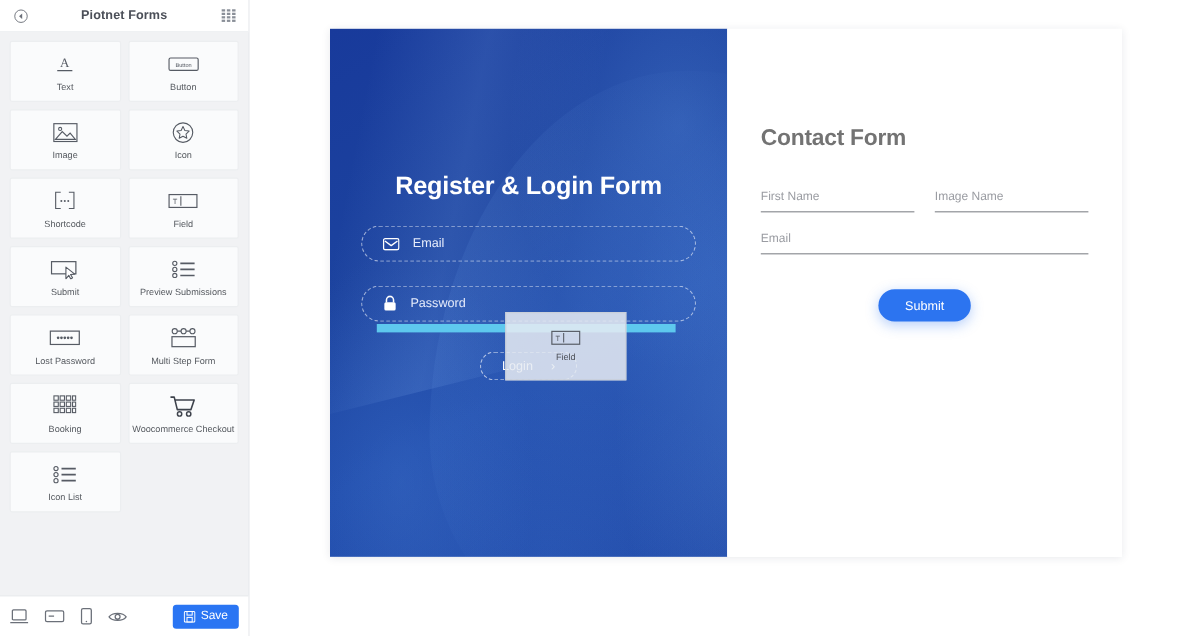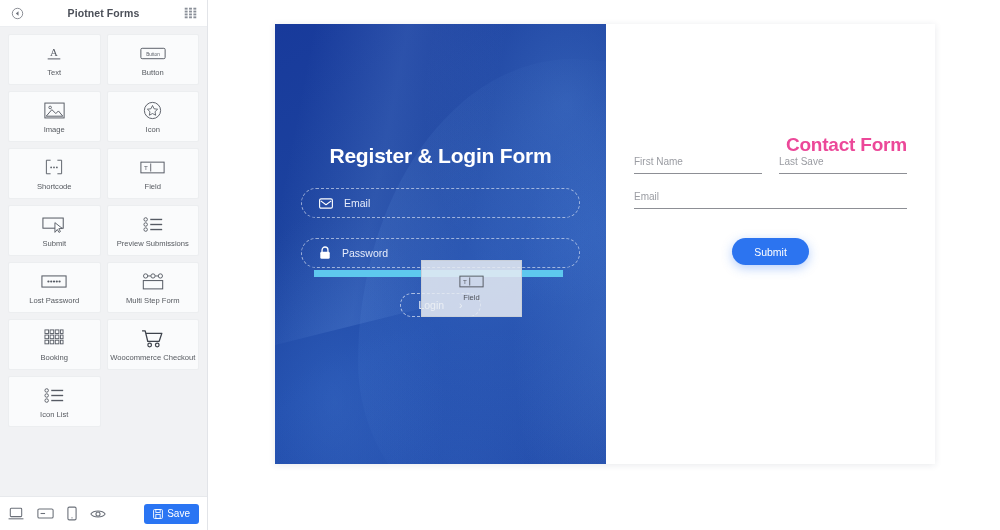--- a/index.html
+++ b/index.html
@@ -173,25 +173,25 @@
   .drag-ghost .dg-label { font-size: 7.6px; color: #4e525a; }
 
   
   .white-half {
     width: 329px; height: 440px;
     background: #ffffff;
     position: relative;
     padding: 0 28px;
   }
   .cf-title {
-    text-align: right; color: #ec4899;
+    text-align: left; color: #737373;
     font-size: 19px; font-weight: bold;
-    margin-top: 110px; letter-spacing: -.2px;
-  }
-  .cf-row { display: flex; gap: 17px; }
+    margin-top: 81px; letter-spacing: -.2px;
+  }
+  .cf-row { display: flex; gap: 17px; margin-top: 32px; }
   .cf-field { flex: 1; position: relative; }
   .cf-field .cf-ph {
     font-size: 10px; color: #9a9ca2;
     padding-bottom: 6px;
   }
   .cf-underline { height: 1px; background: #8d8f95; }
   .cf-field.full { width: 100%; }
   .cf-block { margin-top: 17px; }
   .cf-block.msg { margin-top: 17px; position: relative; }
   .cf-msg-pad { height: 22px; }
@@ -513,21 +513,21 @@
 
       <div class="white-half">
         <div class="cf-title">Contact Form</div>
 
         <div class="cf-row">
           <div class="cf-field">
             <div class="cf-ph">First Name</div>
             <div class="cf-underline"></div>
           </div>
           <div class="cf-field">
-            <div class="cf-ph">Last Save</div>
+            <div class="cf-ph">Image Name</div>
             <div class="cf-underline"></div>
           </div>
         </div>
 
         <div class="cf-block">
           <div class="cf-field full">
             <div class="cf-ph">Email</div>
             <div class="cf-underline"></div>
           </div>
         </div>

